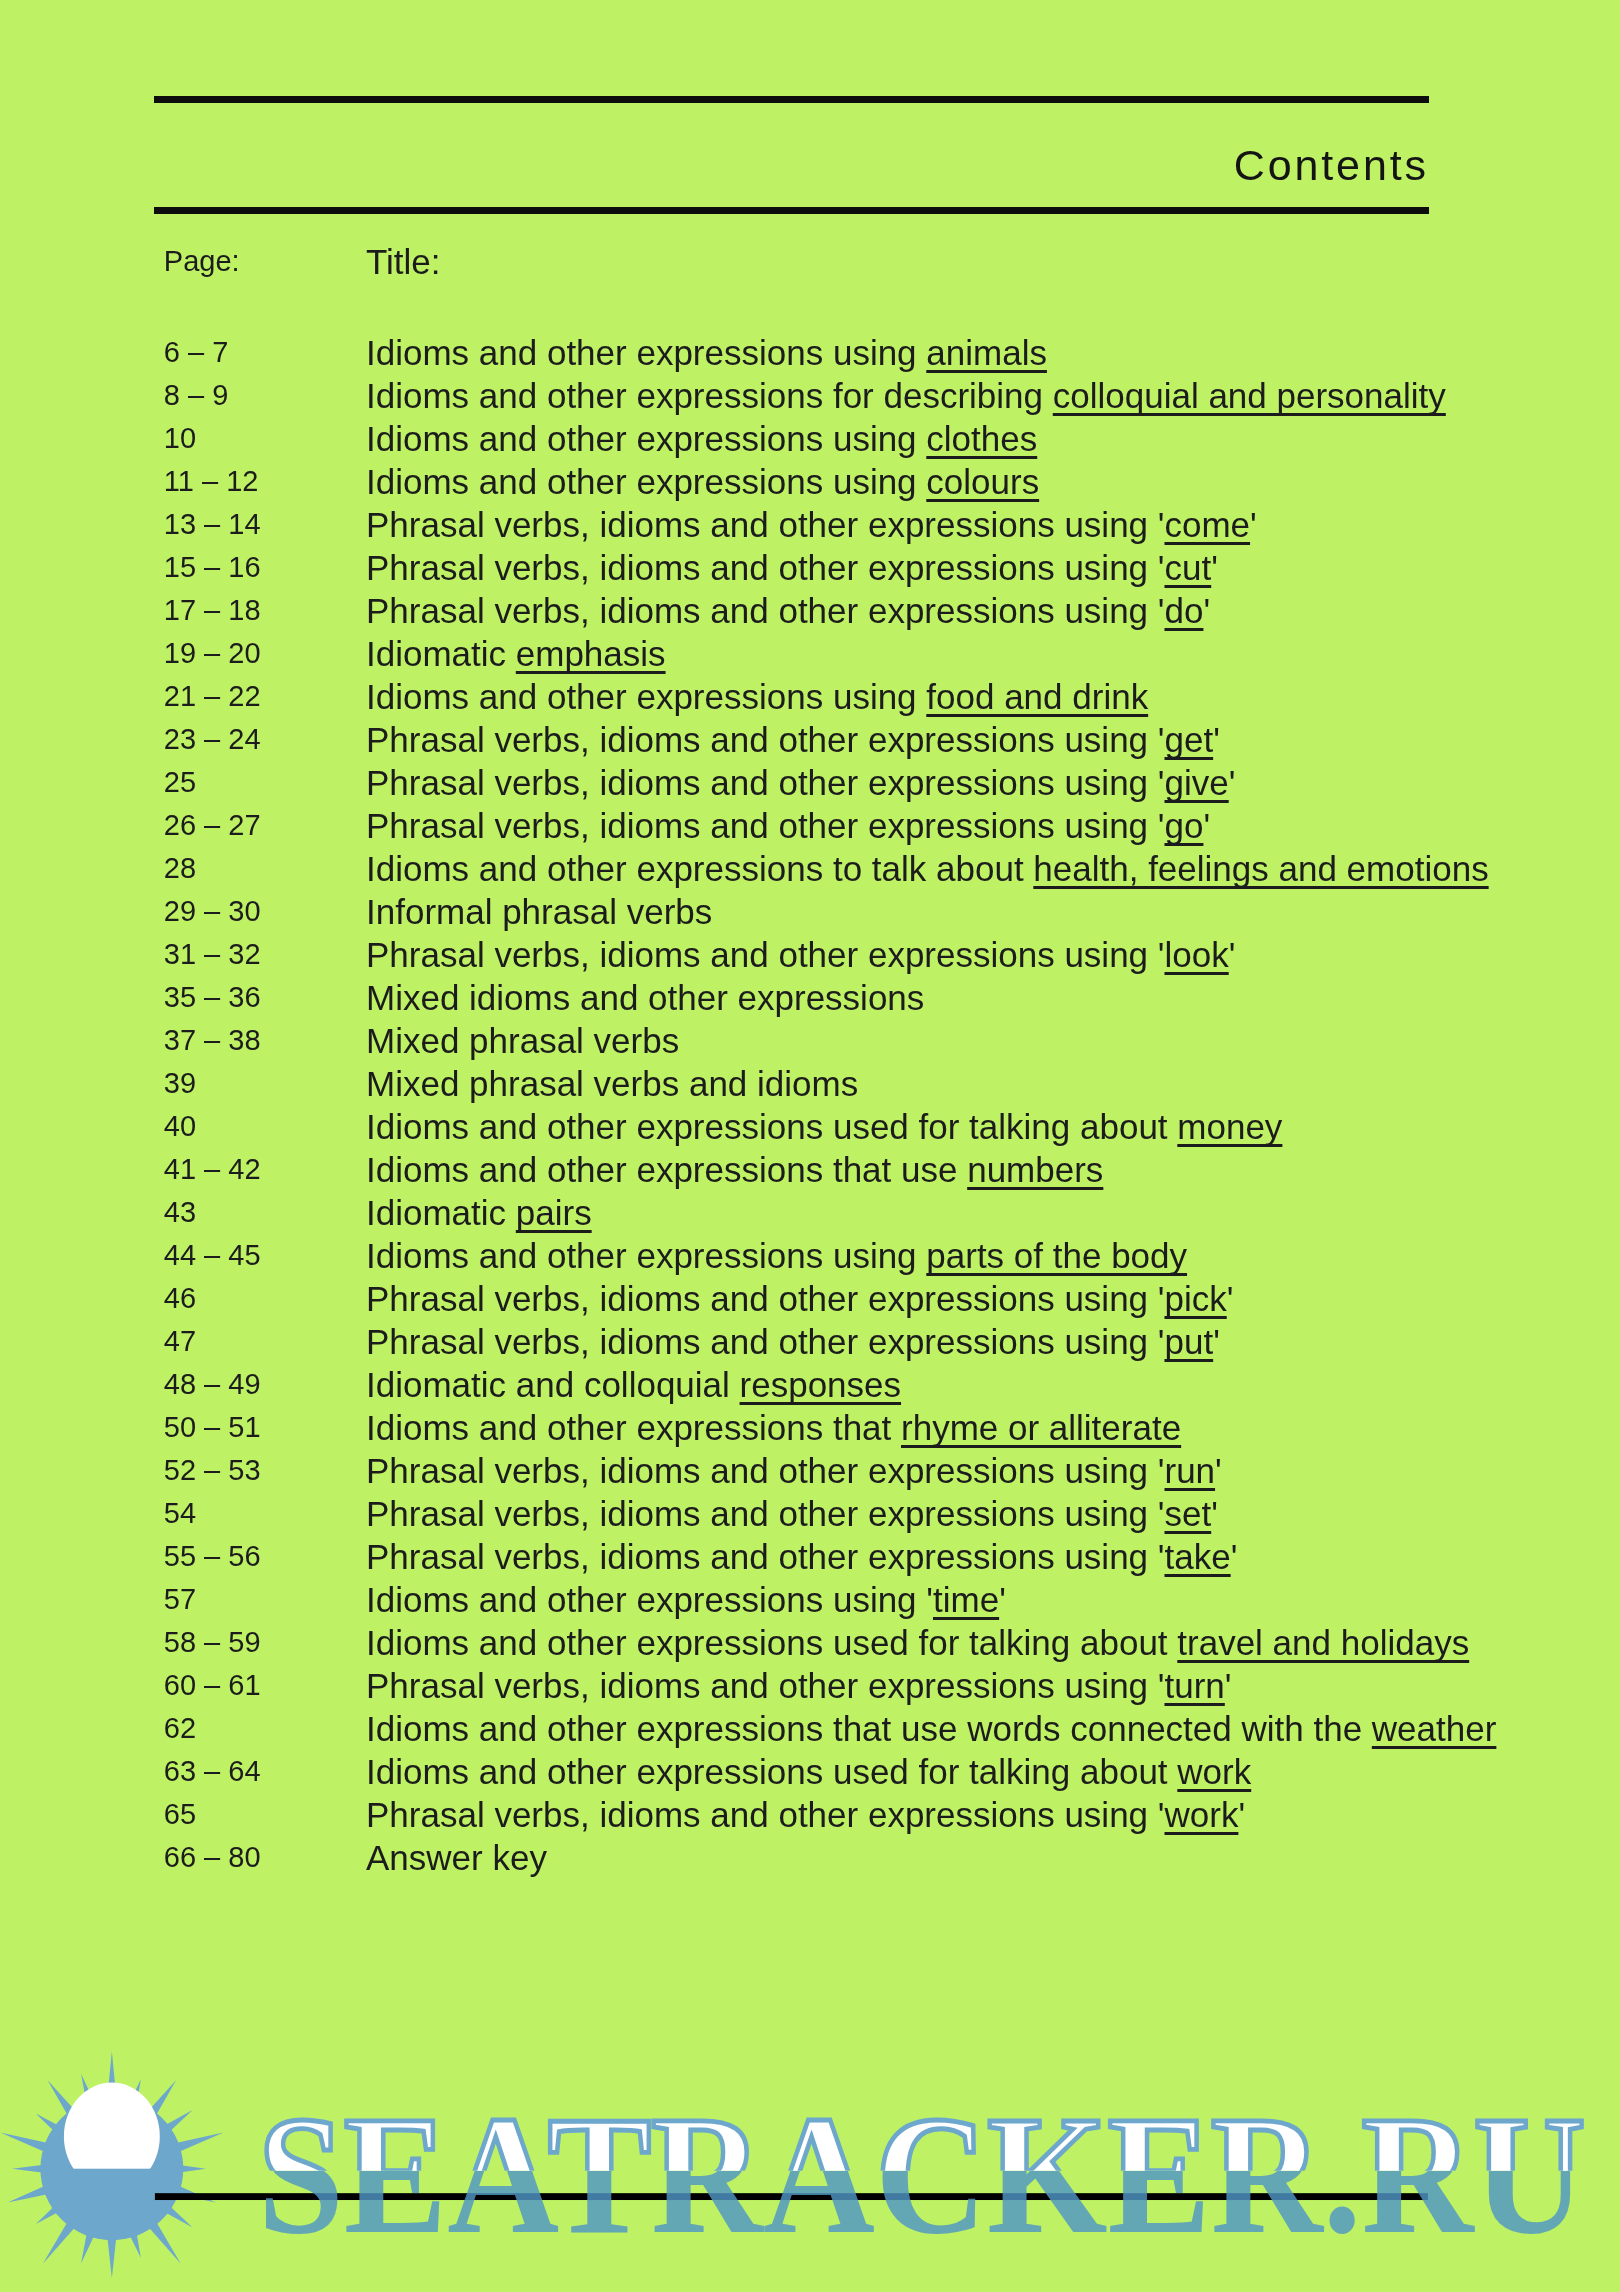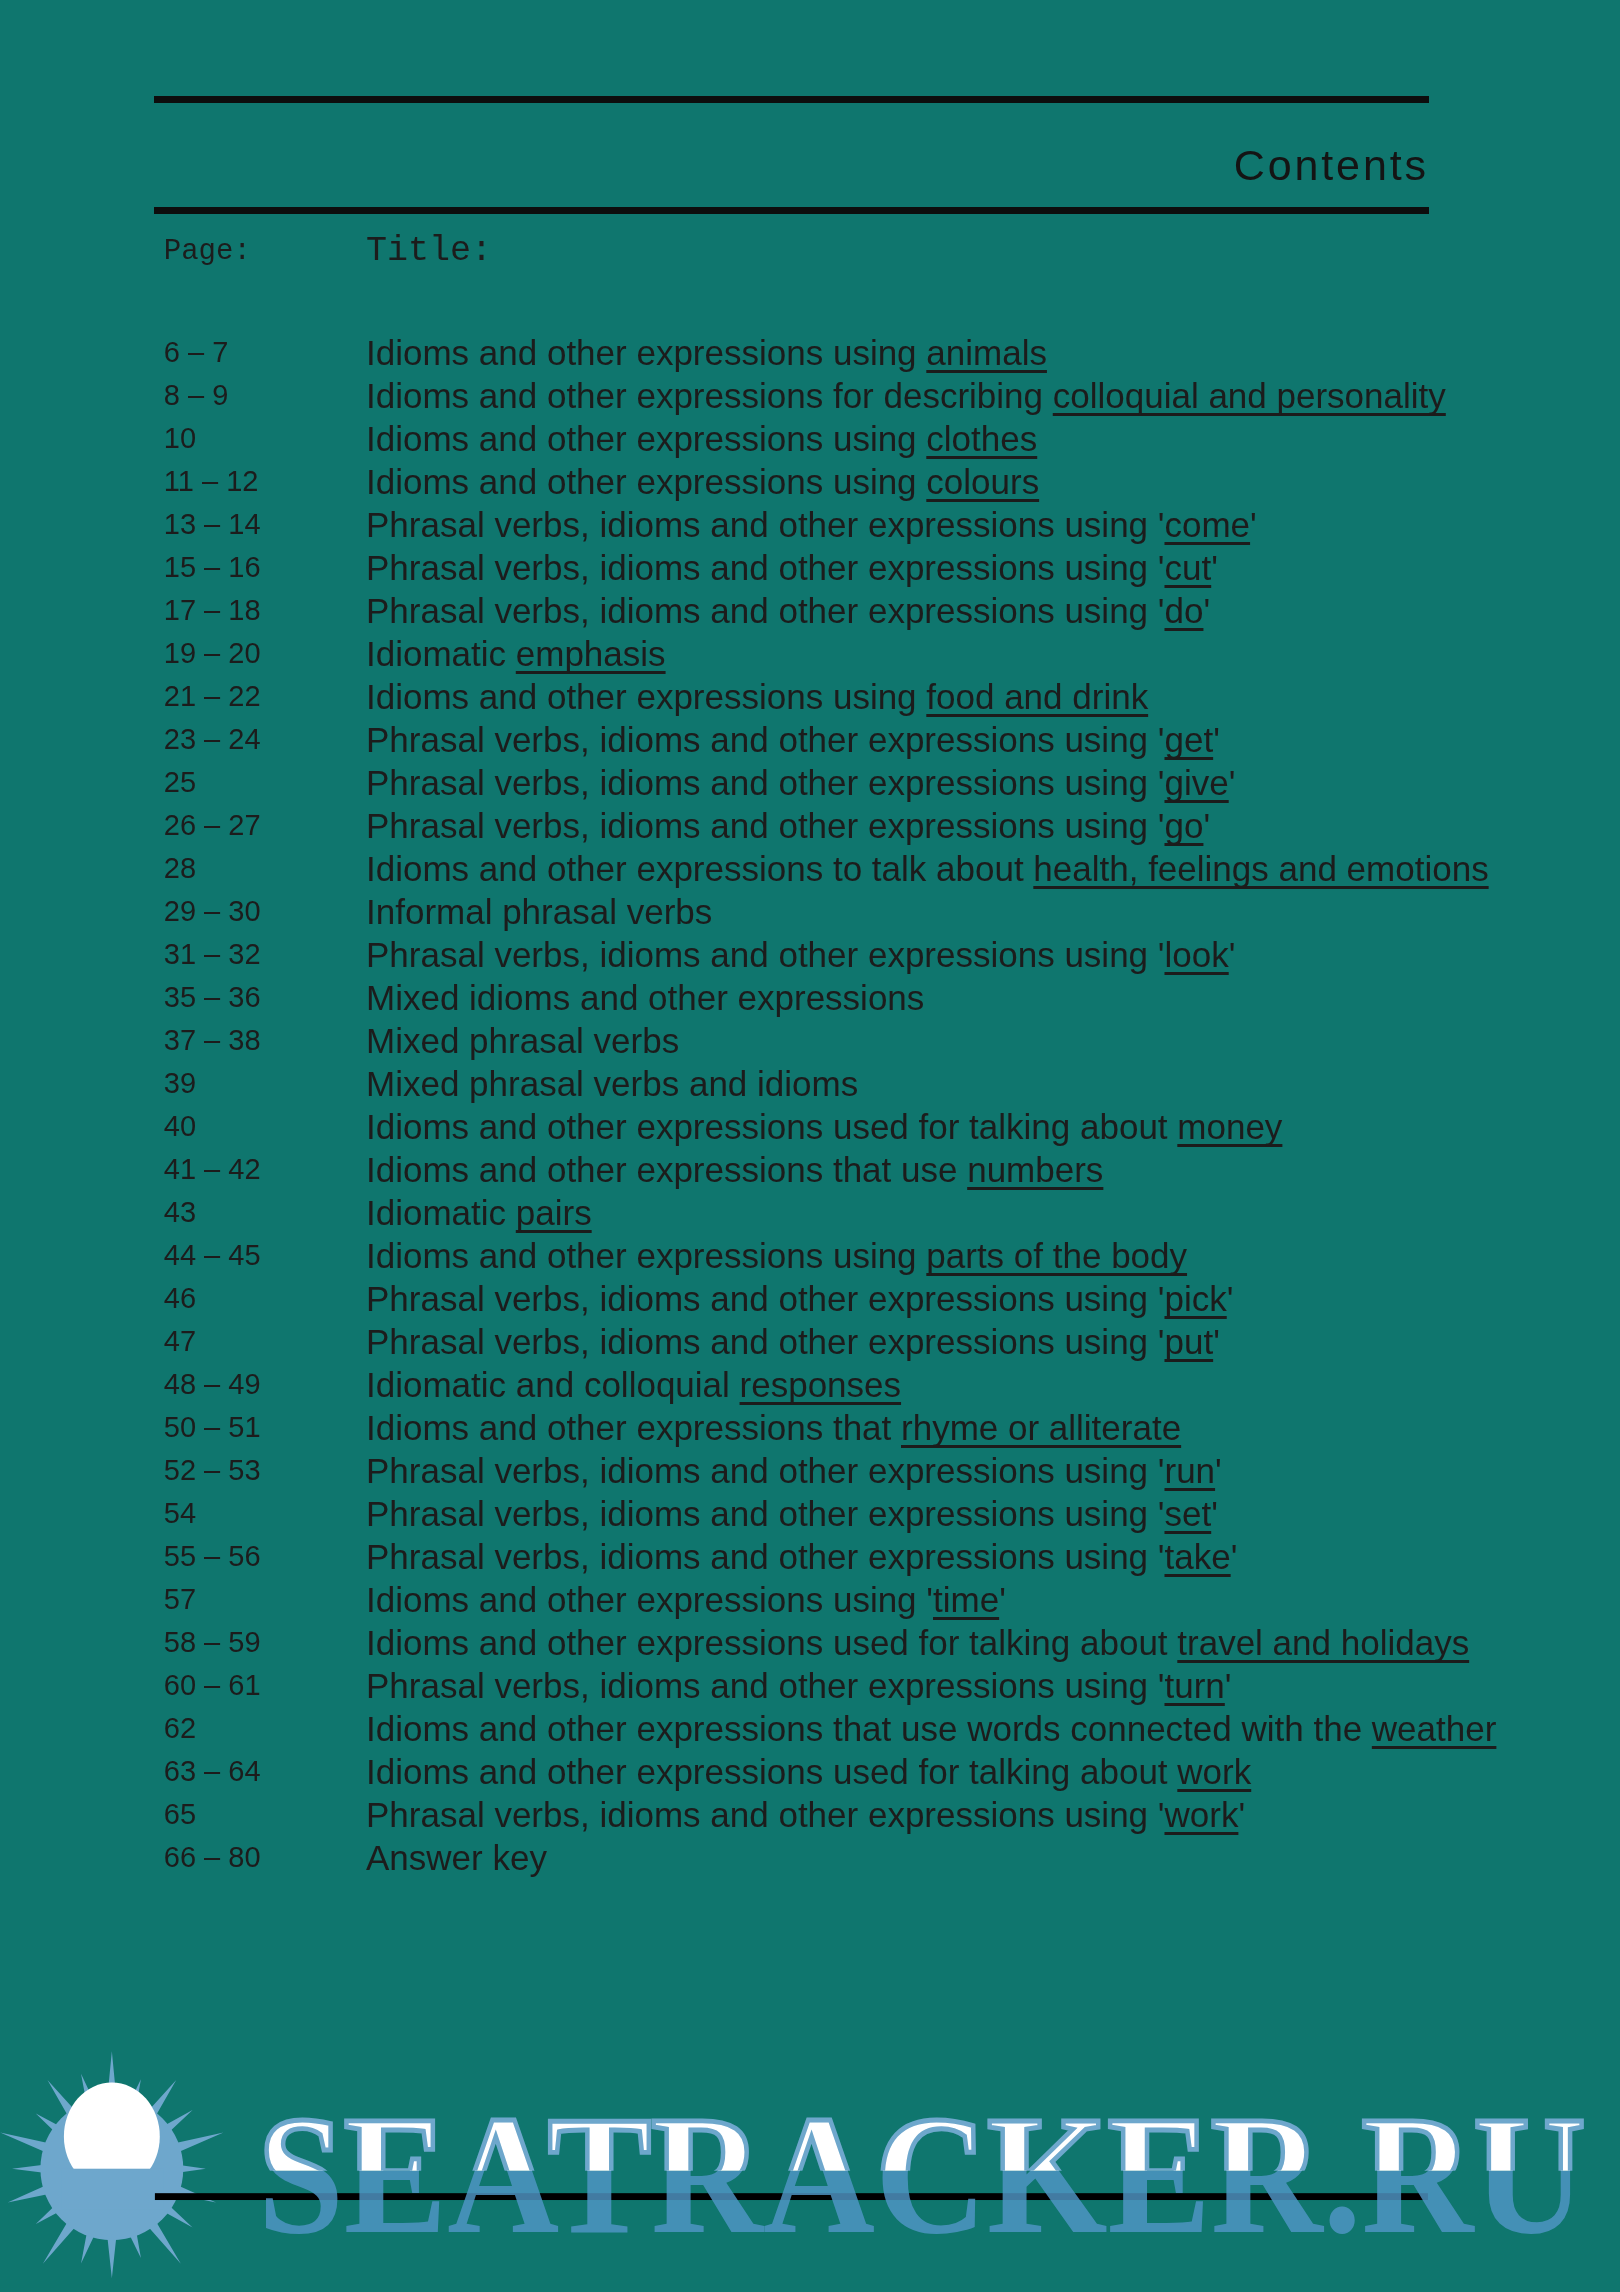--- a/index.html
+++ b/index.html
@@ -1,32 +1,32 @@
 <!DOCTYPE html>
 <html><head>
 <meta charset="utf-8">
 <style>
   html,body{margin:0;padding:0;background:#ffffff;}
   .page{
     position:relative;
     width:1620px;height:2293px;
-    background:#0f766e;
+    background:#bef264;
     font-family:"Liberation Sans","DejaVu Sans",sans-serif;
     color:#1c1c1c;
     overflow:hidden;
   }
   .rule{position:absolute;left:154px;width:1275px;height:6.9px;background:#0d0d0d;}
   .rule-top{top:96px;}
   .rule-mid{top:207px;}
   .heading{
     position:absolute;top:144px;right:191px;
     font-size:43px;line-height:43px;font-weight:400;
     letter-spacing:2.9px;color:#141414;white-space:nowrap;
   }
-  .cols-header{position:absolute;left:154px;top:230px;height:43px;width:1275px;font-family:Liberation Mono, monospace;}
+  .cols-header{position:absolute;left:154px;top:240px;height:43px;width:1275px;}
   .cols-header .pages, .toc .pages{
     position:absolute;left:9.8px;top:0;font-size:29px;line-height:43px;white-space:nowrap;
   }
   .cols-header .title, .toc .title{
     position:absolute;left:212px;top:0;font-size:35px;line-height:43px;white-space:nowrap;
   }
   .toc{position:absolute;left:154px;top:331px;width:1460px;}
   .toc .row{position:relative;height:43px;}
   .toc u{
     text-decoration-thickness:2.5px;

